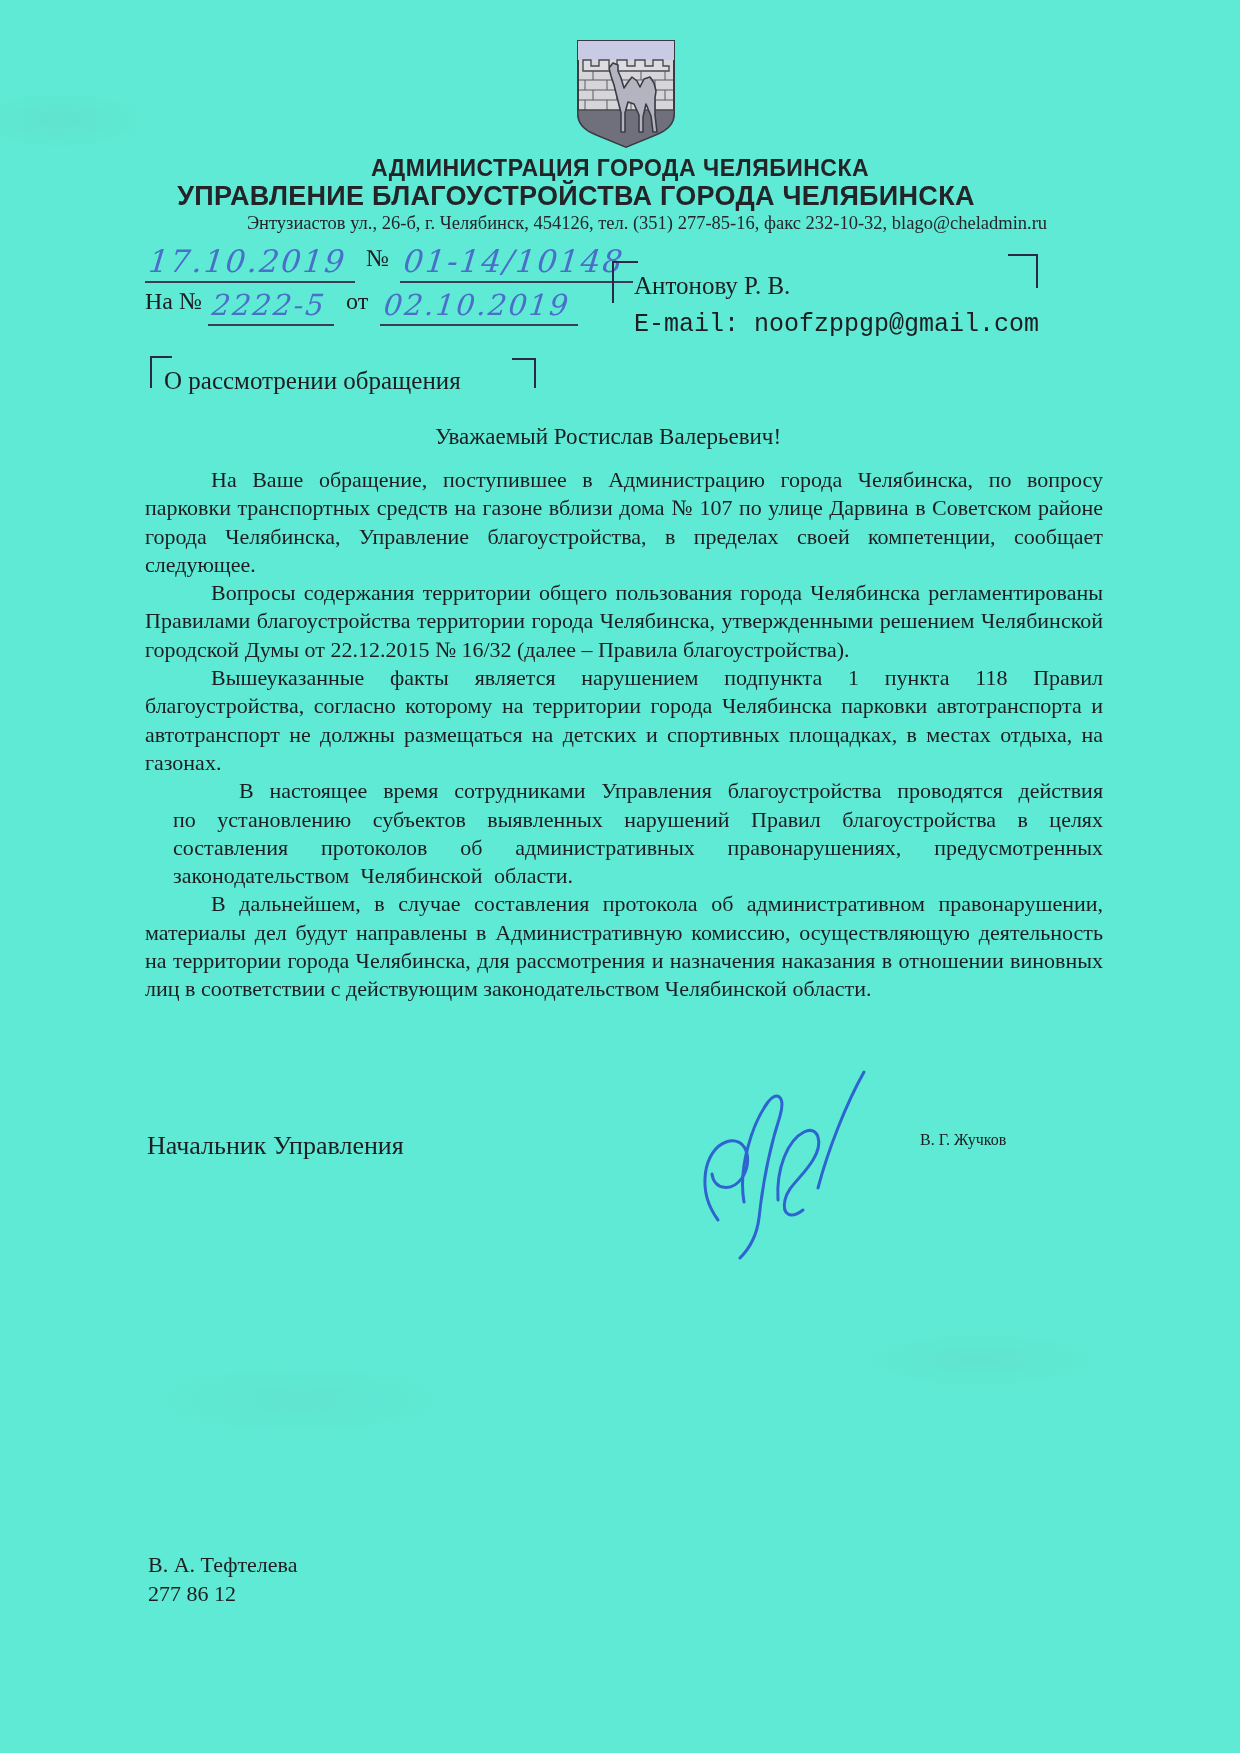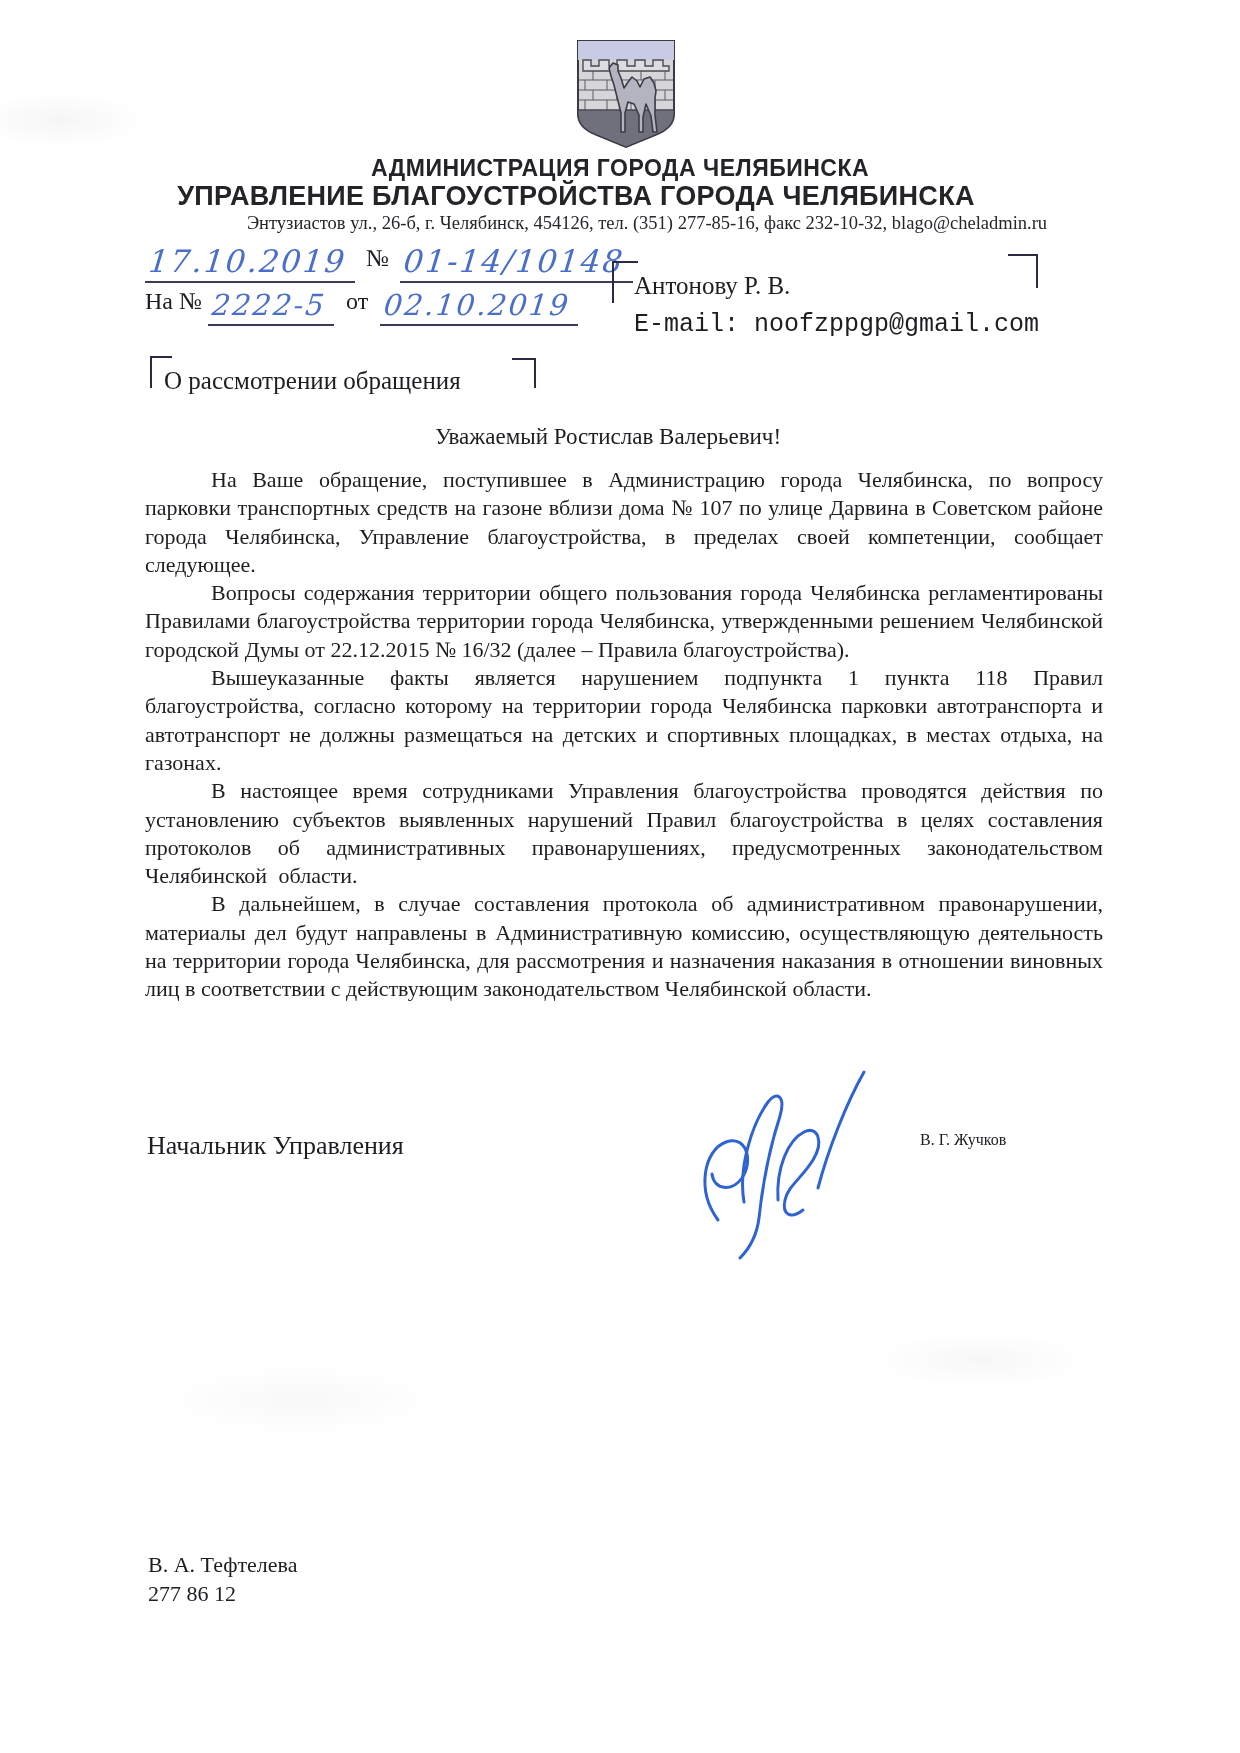--- a/index.html
+++ b/index.html
@@ -1,20 +1,20 @@
 <!DOCTYPE html>
 <html><head>
 <meta charset="utf-8">
 <style>
   html,body{margin:0;padding:0;background:#e8e8e8;}
   .page{
     position:relative;
     width:1240px;height:1753px;
     margin:0 auto;
-    background:#ffffff;
+    background:#5eead4;
     overflow:hidden;
     font-family:"Liberation Serif","DejaVu Serif",serif;
     color:#1d1d22;
   }
   
   .page::before{
     content:"";position:absolute;inset:0;pointer-events:none;
     background:
       radial-gradient(120px 40px at 60px 120px, rgba(120,120,130,.07), transparent 70%),
       radial-gradient(200px 50px at 300px 1400px, rgba(120,120,130,.05), transparent 70%),
@@ -65,21 +65,21 @@
   .subject-close{left:512px;top:358px;width:22px;height:28px;border-top-width:2.5px;border-right-width:2.5px;}
   .subject{position:absolute;left:164px;top:367px;font-size:25px;}
 
   
   .salutation{position:absolute;left:0;top:424px;width:1216px;text-align:center;font-size:23px;}
   .body-text{position:absolute;left:145px;top:466px;width:958px;font-size:22px;line-height:28.3px;}
   .body-text p{
     margin:0;text-align:justify;text-indent:66px;
     -moz-text-align-last:left;text-align-last:left;
   }
-  .body-text p.sparse{word-spacing:6px;}
+  .body-text p.sparse{word-spacing:6px;margin-left:28px;}
 
   
   .sig-title{position:absolute;left:147px;top:1131px;font-size:26px;}
   .sig-name{position:absolute;left:920px;top:1131px;width:170px;font-size:16px;text-align:left;}
   .sig-scribble{position:absolute;left:660px;top:1062px;width:230px;height:210px;}
 
   
   .exec-name{position:absolute;left:148px;top:1552px;font-size:22px;}
   .exec-phone{position:absolute;left:148px;top:1581px;font-size:22px;}
 </style>

